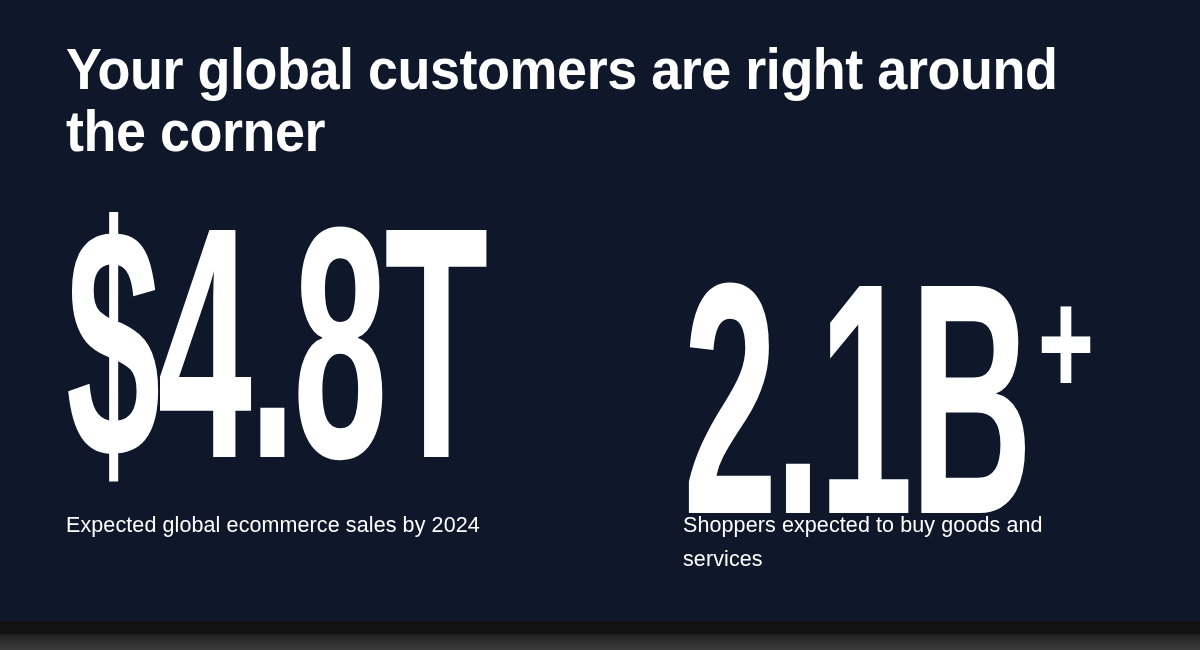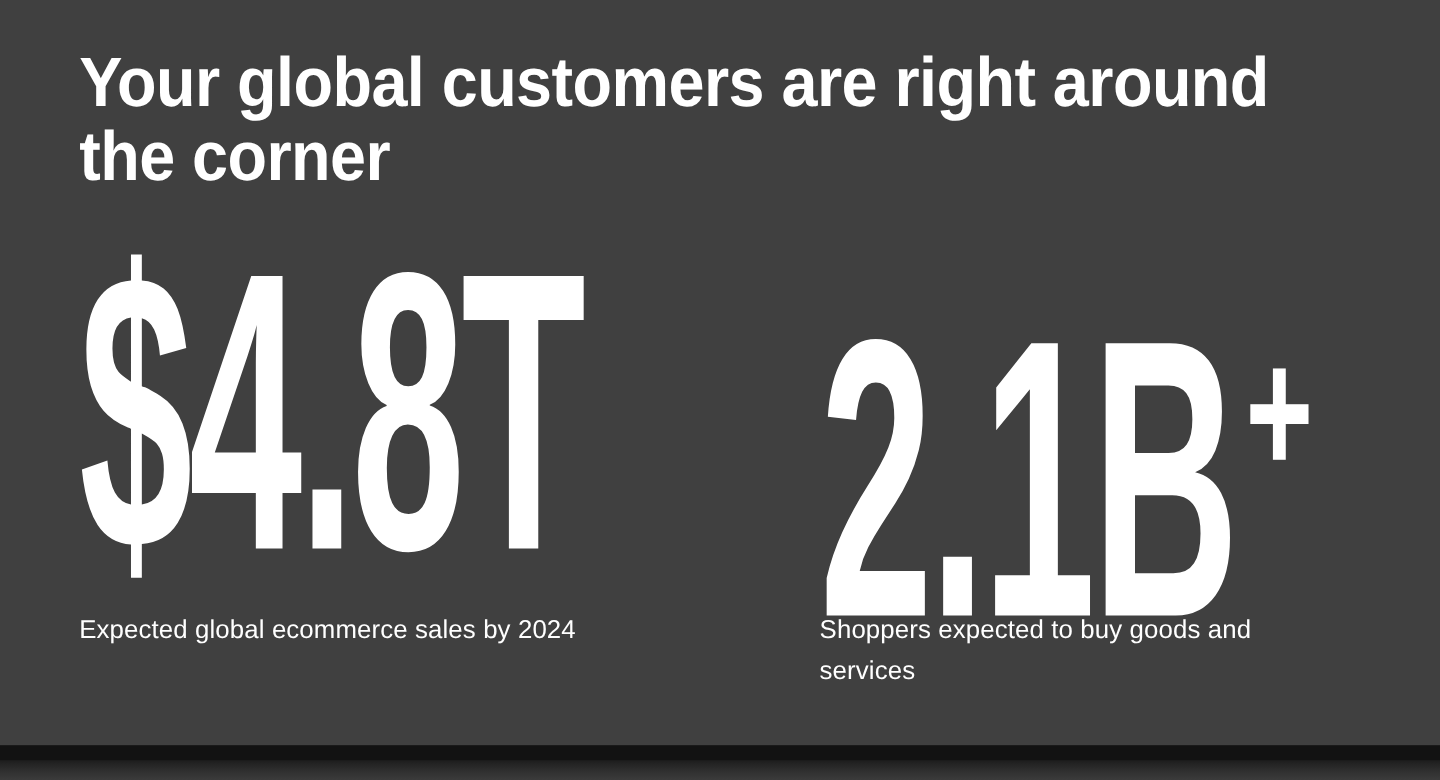--- a/index.html
+++ b/index.html
@@ -12,21 +12,21 @@
     height: 650px;
     overflow: hidden;
     font-family: "Liberation Sans", sans-serif;
     -webkit-font-smoothing: antialiased;
   }
 
   .slide {
     position: relative;
     width: 1200px;
     height: 650px;
-    background: #404040;
+    background: #0f172a;
     overflow: hidden;
   }
 
   
   .headline {
     position: absolute;
     left: 66px;
     top: 38px;
     width: 1070px;
     margin: 0;

